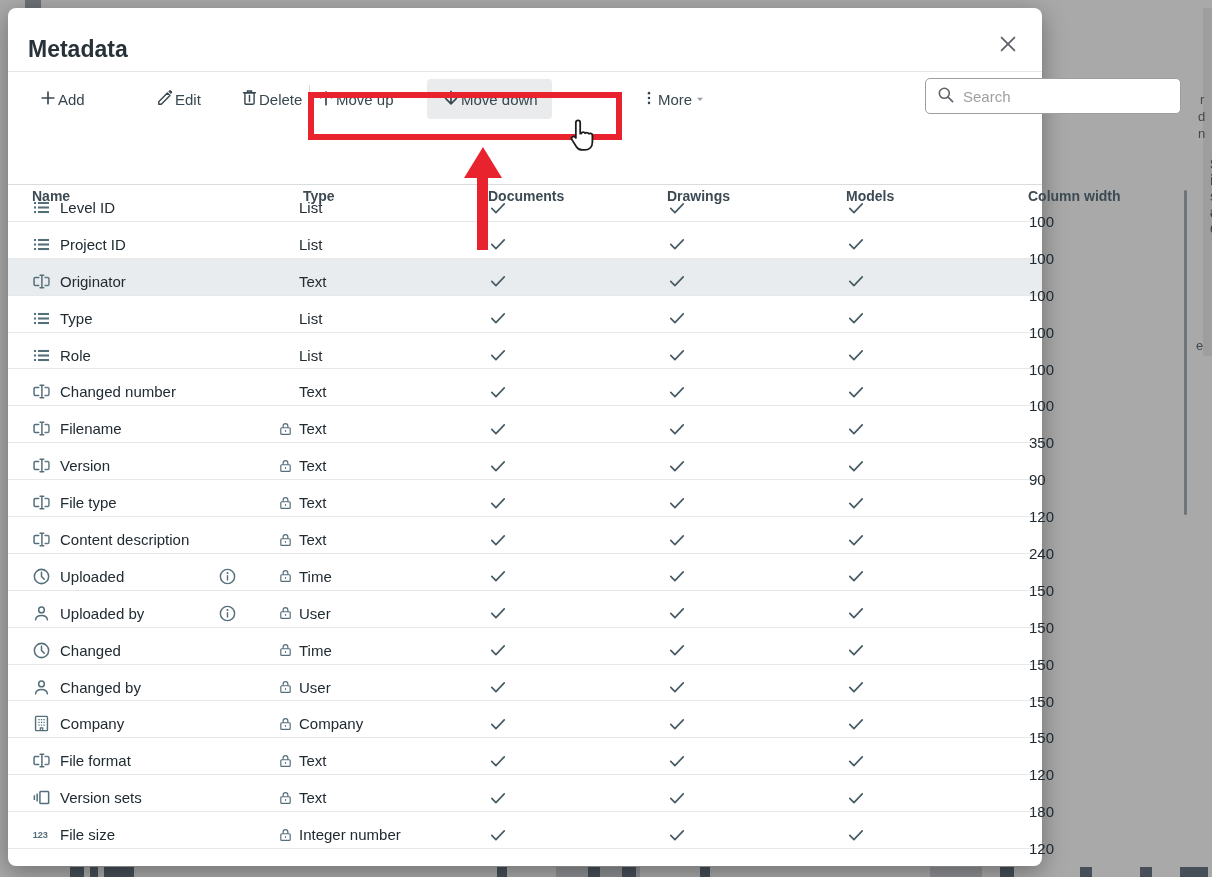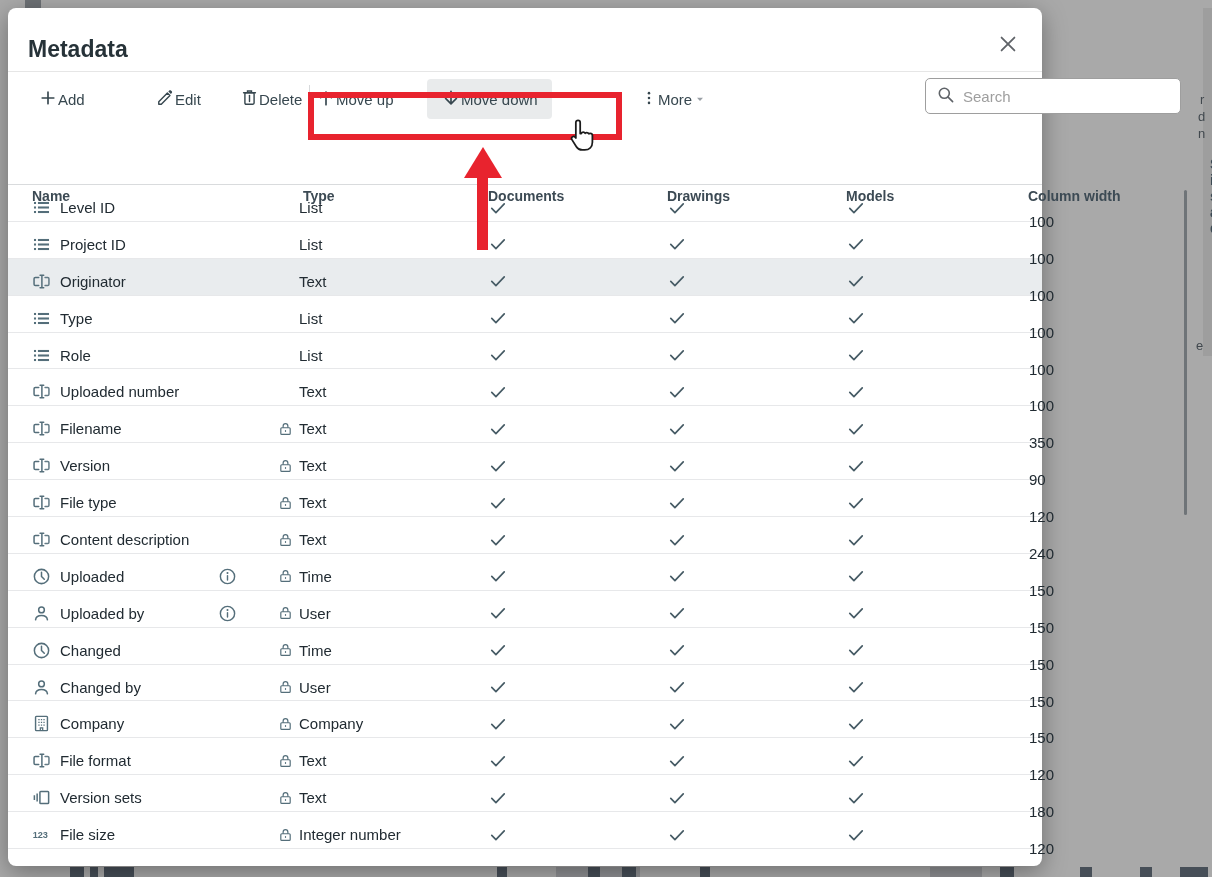--- a/index.html
+++ b/index.html
@@ -341,21 +341,21 @@
       </div>
       <div class="grid-row trow">
         <div class="cell-name">
        <span class="ticon">
             <svg width="19" height="19" viewBox="0 0 24 24" fill="none" stroke="#546e7a" stroke-width="1.9" stroke-linecap="round">
               <path d="M8.5 7H4.2c-.9 0-1.6.7-1.6 1.6v6.8c0 .9.7 1.6 1.6 1.6h4.3"></path>
               <path d="M16.5 7h3.3c.9 0 1.6.7 1.6 1.6v6.8c0 .9-.7 1.6-1.6 1.6h-3.3" opacity=".9"></path>
               <path d="M12.5 4.6v14.8M10.2 4h4.6M10.2 20h4.6"></path>
             </svg>
           </span>
-       <span class="nm">Uploaded number</span>
+       <span class="nm">Changed number</span>
 
      </div>
      <div class="cell-type">
 
        <span>Text</span>
      </div>
      <div class="cell-chk on"><span><svg width="20" height="20" viewBox="0 0 24 24">
               <path d="M4.5 12.5l5 5L19.5 7" fill="none" stroke="#455a64" stroke-width="2" stroke-linecap="round" stroke-linejoin="round"></path>
             </svg></span></div>
      <div class="cell-chk on"><span><svg width="20" height="20" viewBox="0 0 24 24">

